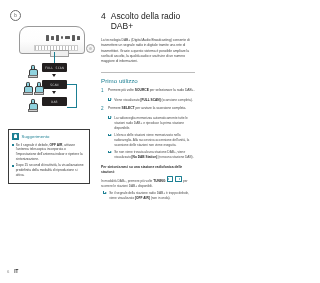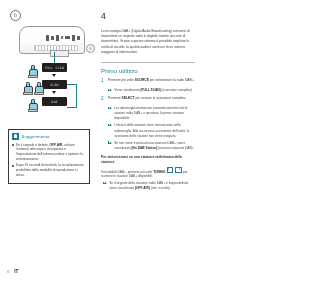--- a/index.html
+++ b/index.html
@@ -248,20 +248,21 @@
         <span class="tip-bullet"></span>
         <span class="tip-text">Dopo 15 secondi di inattività, la visualizzazione predefinita della modalità di riproduzione si attiva.</span>
       </div>
     </div>
   </div>
 
   <div class="col-right">
 
     <div class="chap">
       <span class="chap-num">4</span>
+      <span class="chap-title">Ascolto della radio DAB+</span>
     </div>
 
     <div class="intro">La tecnologia DAB+ (Digital Audio Broadcasting) consente di trasmettere un segnale radio in digitale tramite una rete di trasmettitori. Grazie a questo sistema è possibile ampliare la scelta di ascolto, la qualità audio e usufruire di un numero maggiore di informazioni.</div>
 
     <div class="sec-head">Primo utilizzo</div>
 
     <div class="step">
       <span class="step-num">1</span>
       <span class="step-body">Premere più volte <span class="b">SOURCE</span> per selezionare la radio DAB+.</span>
     </div>

